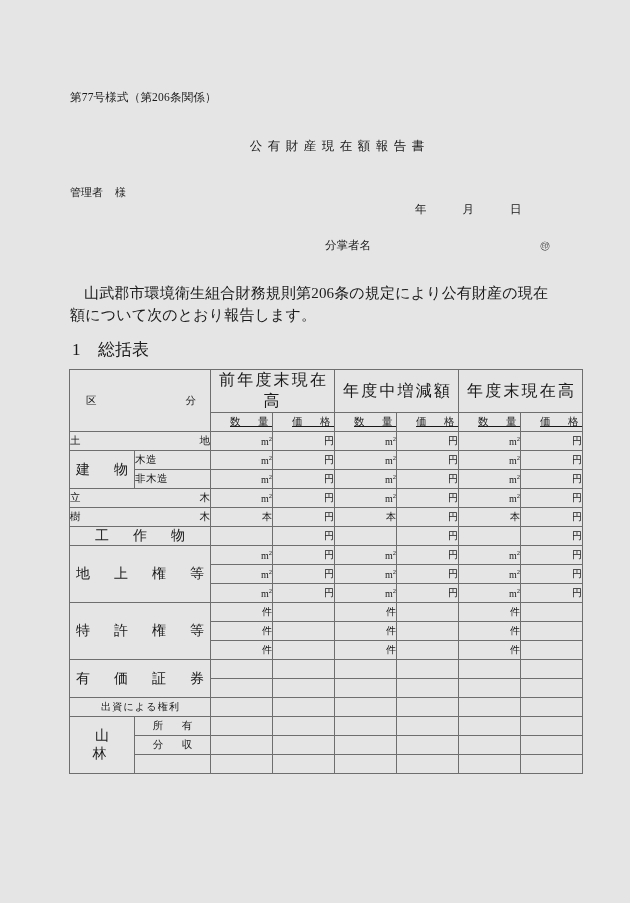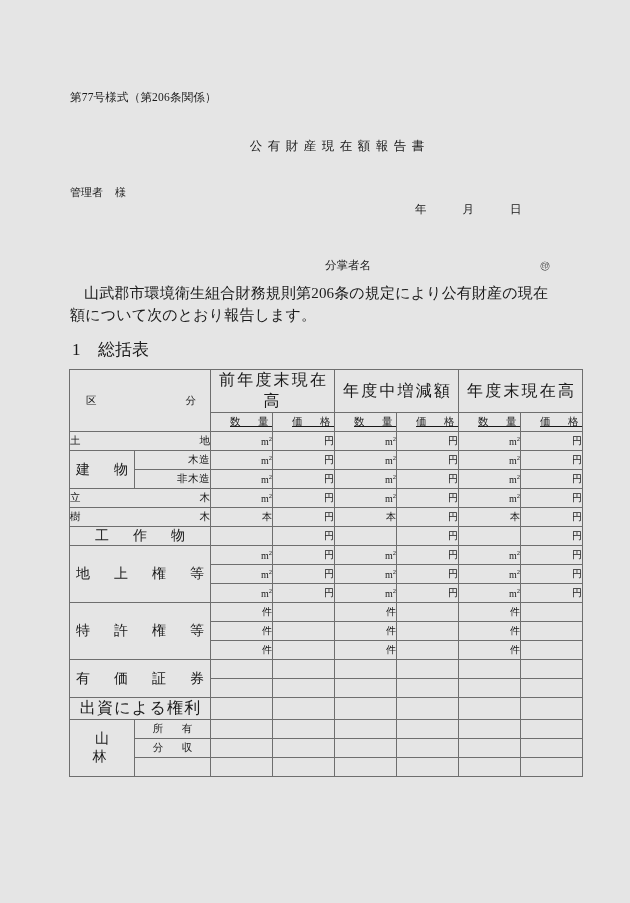--- a/index.html
+++ b/index.html
@@ -63,21 +63,20 @@
   .signer-line {
     position: absolute;
     left: 325px;
     top: 238px;
     width: 225px;
     font-size: 11.5px;
     display: flex;
     justify-content: space-between;
     align-items: baseline;
     white-space: nowrap;
-    margin-top: 20px;
   }
   .seal {
     font-size: 10px;
     display: inline-block;
   }
 
   .body-para {
     position: absolute;
     left: 70px;
     top: 282px;
@@ -164,24 +163,24 @@
   .lbl-center {
     text-align: center;
     letter-spacing: 5px;
     text-indent: 5px;
     font-size: 14px;
   }
   .lbl-center-tight {
     text-align: center;
     letter-spacing: 1.2px;
     text-indent: 1.2px;
-    font-size: 16px;
+    font-size: 10px;
   }
   .lbl-sub {
-    text-align: right;
+    text-align: left;
     font-size: 10.5px;
     letter-spacing: 0.5px;
   }
   .lbl-sub-sp {
     text-align: center;
     font-size: 10.5px;
     letter-spacing: 4px;
     text-indent: 4px;
   }
 

